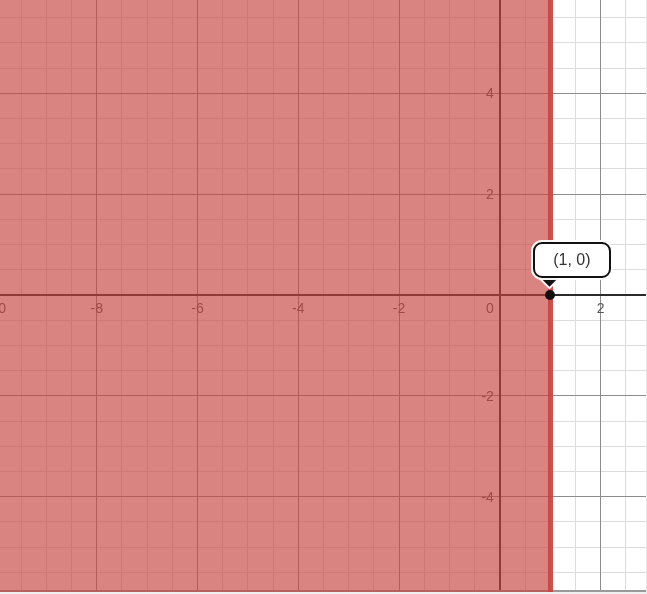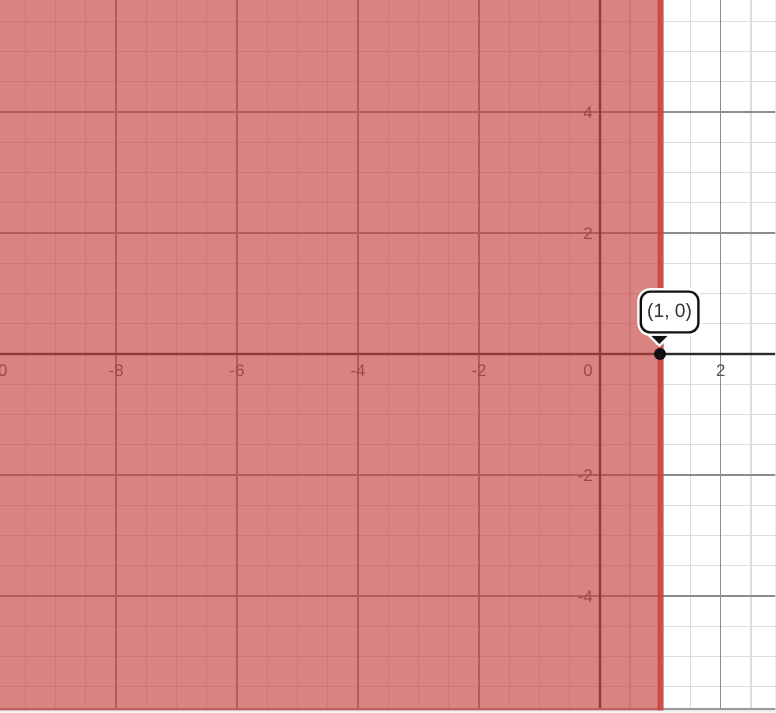--- a/index.html
+++ b/index.html
@@ -27,21 +27,21 @@
   #region{position:absolute;left:0;top:0;z-index:4;}
   #boundary{position:absolute;top:0;z-index:5;}
   #point{position:absolute;border-radius:50%;z-index:6;}
   #tooltip{position:absolute;z-index:7;}
   #tooltip .box{
     position:relative;z-index:2;
     display:inline-block;
     background:#fff;
     border:2.5px solid #111;
     border-radius:9px;
-    padding:2px 4px;
+    padding:2px 18px;
     font-size:16px;
     line-height:28px;
     color:#333;
     white-space:nowrap;
     box-shadow:0 0 0 2px rgba(255,255,255,0.95);
   }
   #tooltip .ptr{
     position:absolute;z-index:1;
     width:13px;height:13px;
     left:10px;top:29px;

